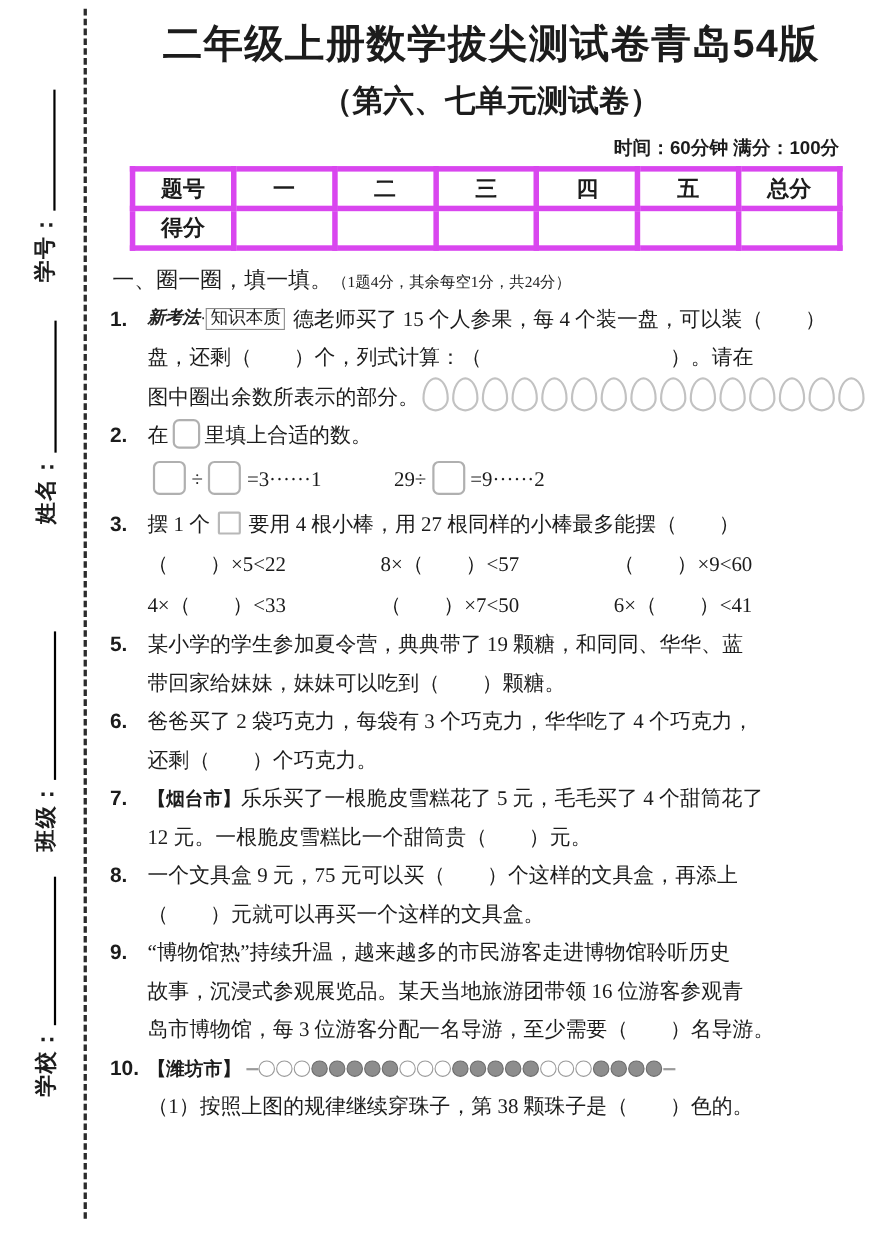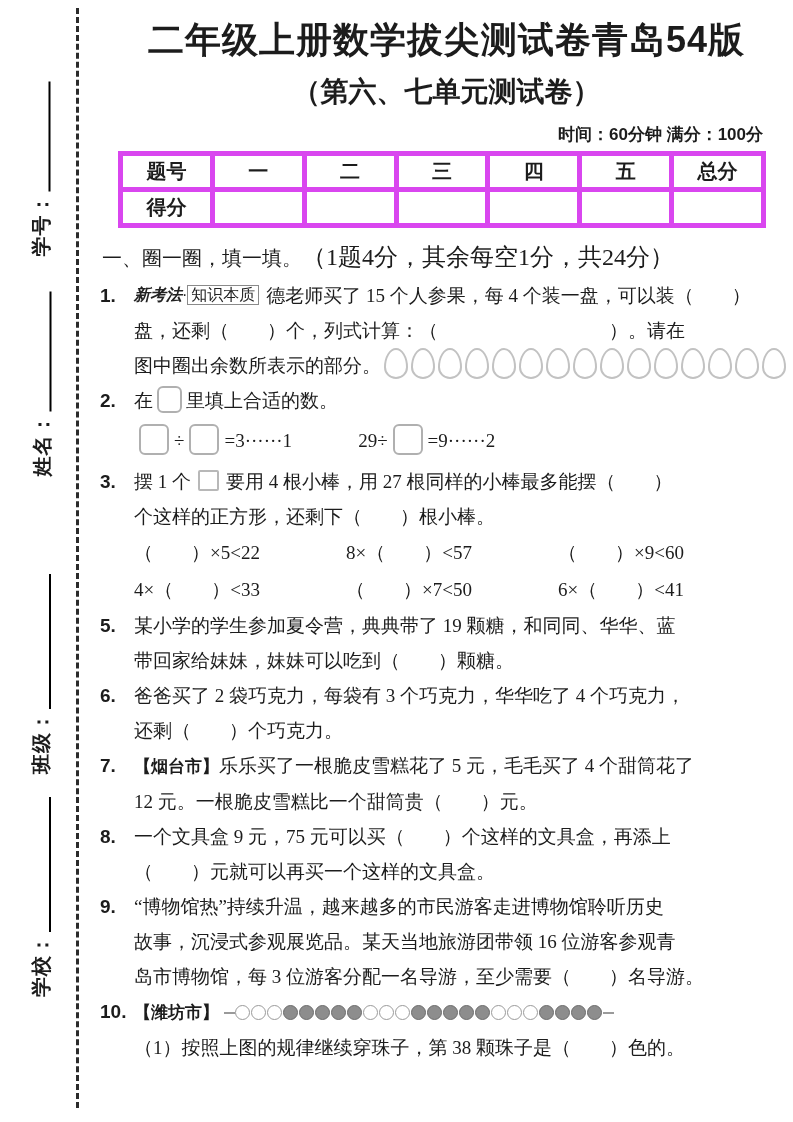--- a/index.html
+++ b/index.html
@@ -29,21 +29,21 @@
   .meta { text-align:right; font-family:"Liberation Sans",sans-serif;
           font-weight:bold; font-size:17px; margin:12px 30px 5px 0; }
 
   table.score { border-collapse:collapse; table-layout:fixed; width:648px;
                 margin-left:18px; font-family:"Liberation Sans",sans-serif;
                 font-weight:bold; font-size:20px; }
   table.score td { border:5px solid #d946ef; height:31px; text-align:center; padding:0; }
 
   .sec { margin:13px 0 4px 2px; font-size:20px; white-space:nowrap; }
   .sec-title { font-weight:normal; font-family:"Liberation Sans",sans-serif; }
-  .sec-note  { font-size:24px; }
+  .sec-note  { font-size:14px; }
 
   .questions { margin-top:3px; }
   .q { padding-left:34px; }
   .qline { line-height:35px; font-size:19px; white-space:nowrap; }
   .qnum { font-family:"Liberation Sans",sans-serif; font-weight:bold;
           display:inline-block; width:34px; margin-left:-34px; }
   .qtag { font-weight:bold; font-size:17px; }
 
   .badge { display:inline-block; font-family:"Liberation Sans",sans-serif;
            font-size:16px; margin-right:7px; vertical-align:2px; color:#222; }
@@ -148,21 +148,20 @@
         </div>
         <div class="qline eqrow">
           <span><span class="abox"></span><span>÷</span><span class="abox"></span><span>=3······1</span></span><span class="eqgap"></span><span><span>29÷</span><span class="abox"></span><span>=9······2</span></span>
         </div>
       </div>
 
       <div class="q">
         <div class="qline">
           <span class="qnum">3.</span><span>摆 1 个</span><span class="sq"></span><span>要用 4 根小棒，用 27 根同样的小棒最多能摆（　　）</span>
         </div>
-        <div class="qline">个这样的正方形，还剩下（　　）根小棒。</div>
       </div>
 
       <div class="q">
         <div class="q4grid qline">
           <span>（　　）×5&lt;22</span>
           <span>8×（　　）&lt;57</span>
           <span>（　　）×9&lt;60</span>
           <span>4×（　　）&lt;33</span>
           <span>（　　）×7&lt;50</span>
           <span>6×（　　）&lt;41</span>

